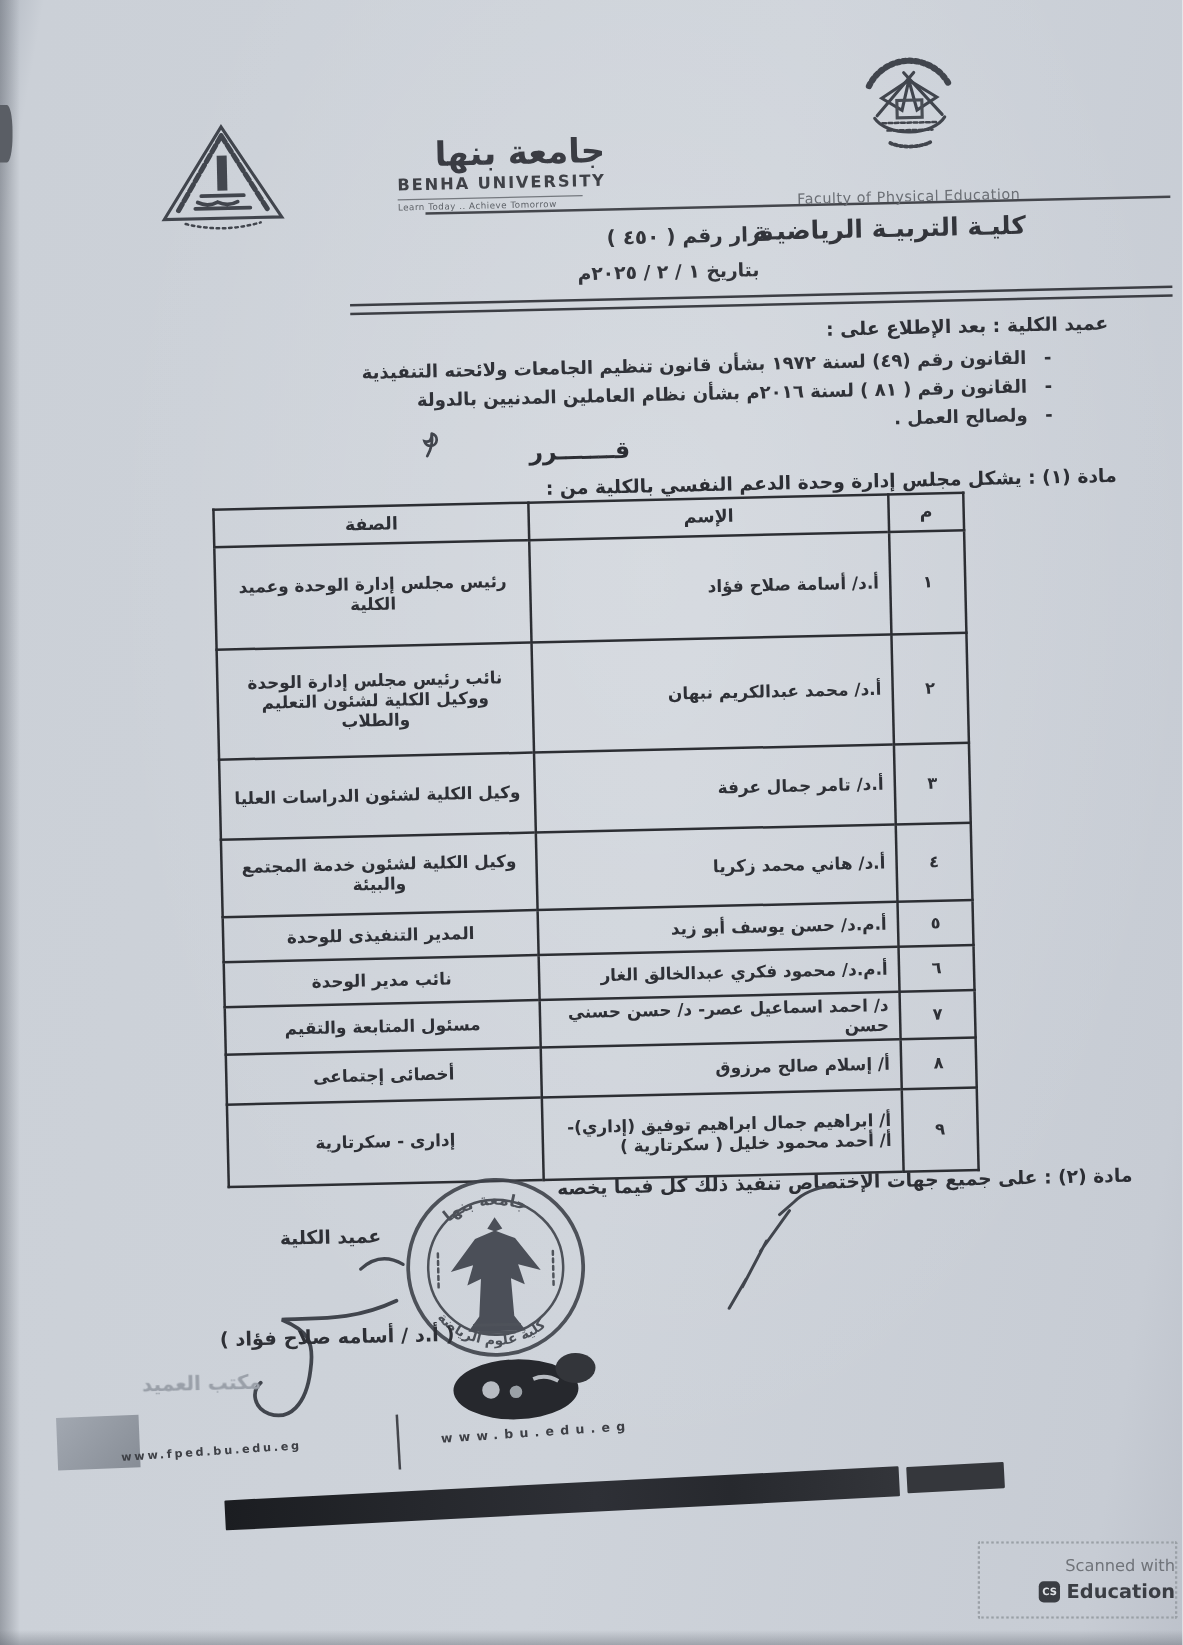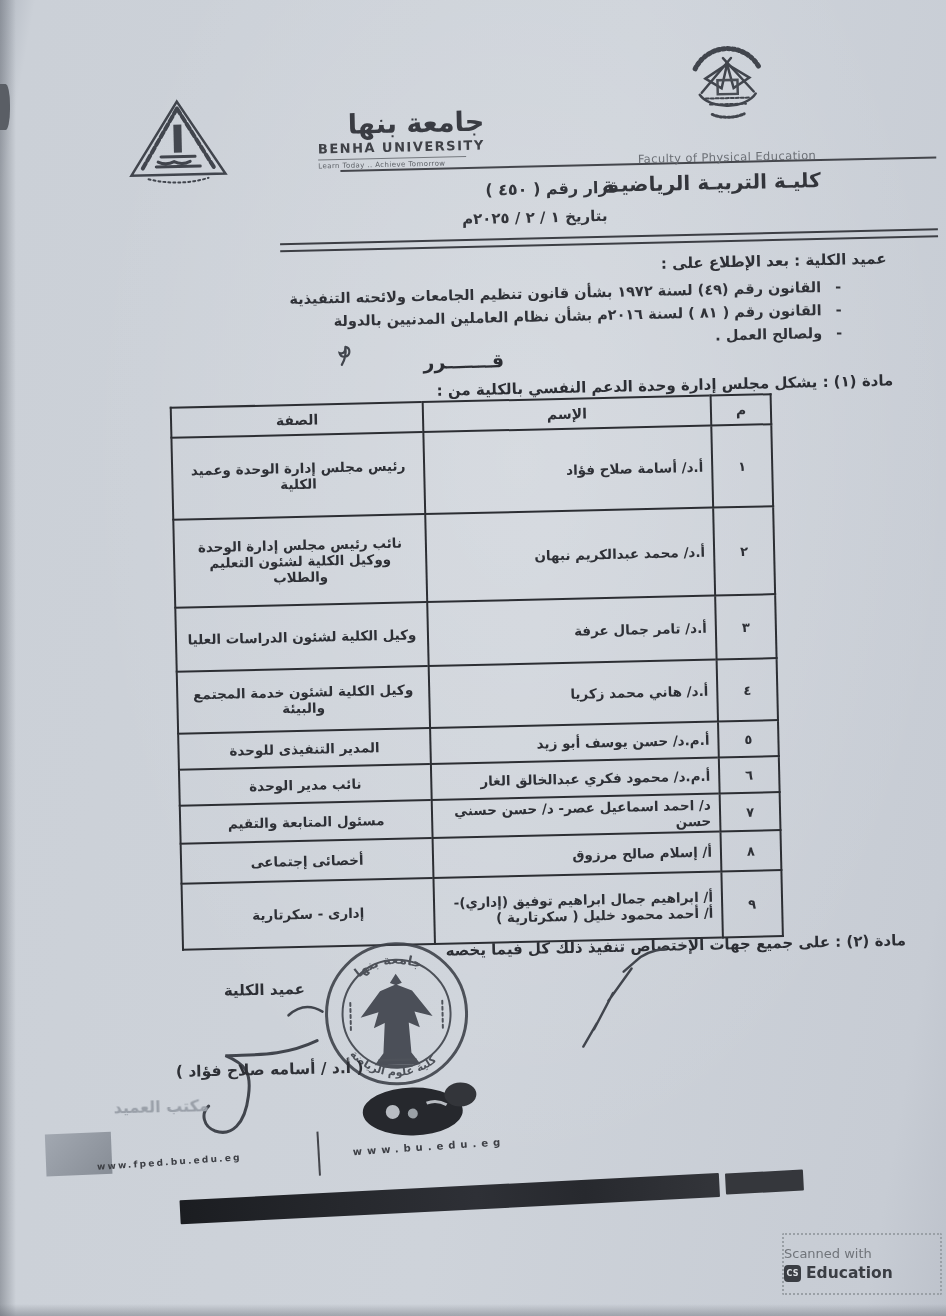--- a/index.html
+++ b/index.html
@@ -58,21 +58,21 @@
   .bar{border-radius:1px;}
   .bar-main{width:540px;height:24px;transform:rotate(-1.6deg);
     background:linear-gradient(90deg,#1b1d21 0%,#26282d 30%,#2e3036 55%,#27292e 75%,#33353a 100%);}
   .bar-end{width:78px;height:21px;transform:rotate(-1.7deg);background:#35373c;}
   .artifact{width:66px;height:42px;background:linear-gradient(135deg,#a2a8b1,#878d96);transform:rotate(-1deg);}
   .edge-shadow-left{left:0;top:0;width:16px;height:1316px;background:linear-gradient(to right,rgba(90,95,104,.45),rgba(0,0,0,0));}
   .edge-shadow-bottom{left:0;bottom:0;width:946px;height:12px;background:linear-gradient(to top,rgba(90,95,104,.4),rgba(0,0,0,0));}
   .edge-blob{left:0;top:84px;width:10px;height:46px;background:#5a5e65;border-radius:0 45% 45% 0;}
   
   .badge{left:782px;top:1233px;width:156px;height:58px;border:2px dotted #9aa0a6;border-radius:2px;
-    display:flex;flex-direction:column;align-items:flex-start;justify-content:center;gap:3px;}
+    display:flex;flex-direction:column;align-items:flex-end;justify-content:center;gap:3px;}
   .badge-l1{font-size:13px;color:#70747a;}
   .badge-row{display:flex;align-items:center;gap:5px;}
   .badge-logo{width:17px;height:17px;background:#3a3d43;border-radius:4px;color:#dfe2e6;
     font-size:8px;font-weight:bold;display:flex;align-items:center;justify-content:center;}
   .badge-brand{font-size:15.5px;font-weight:bold;color:#3b3e44;}
   svg .ink{stroke:#41454d;fill:none;stroke-linecap:round;}
 </style>
 </head>
 <body>
 

